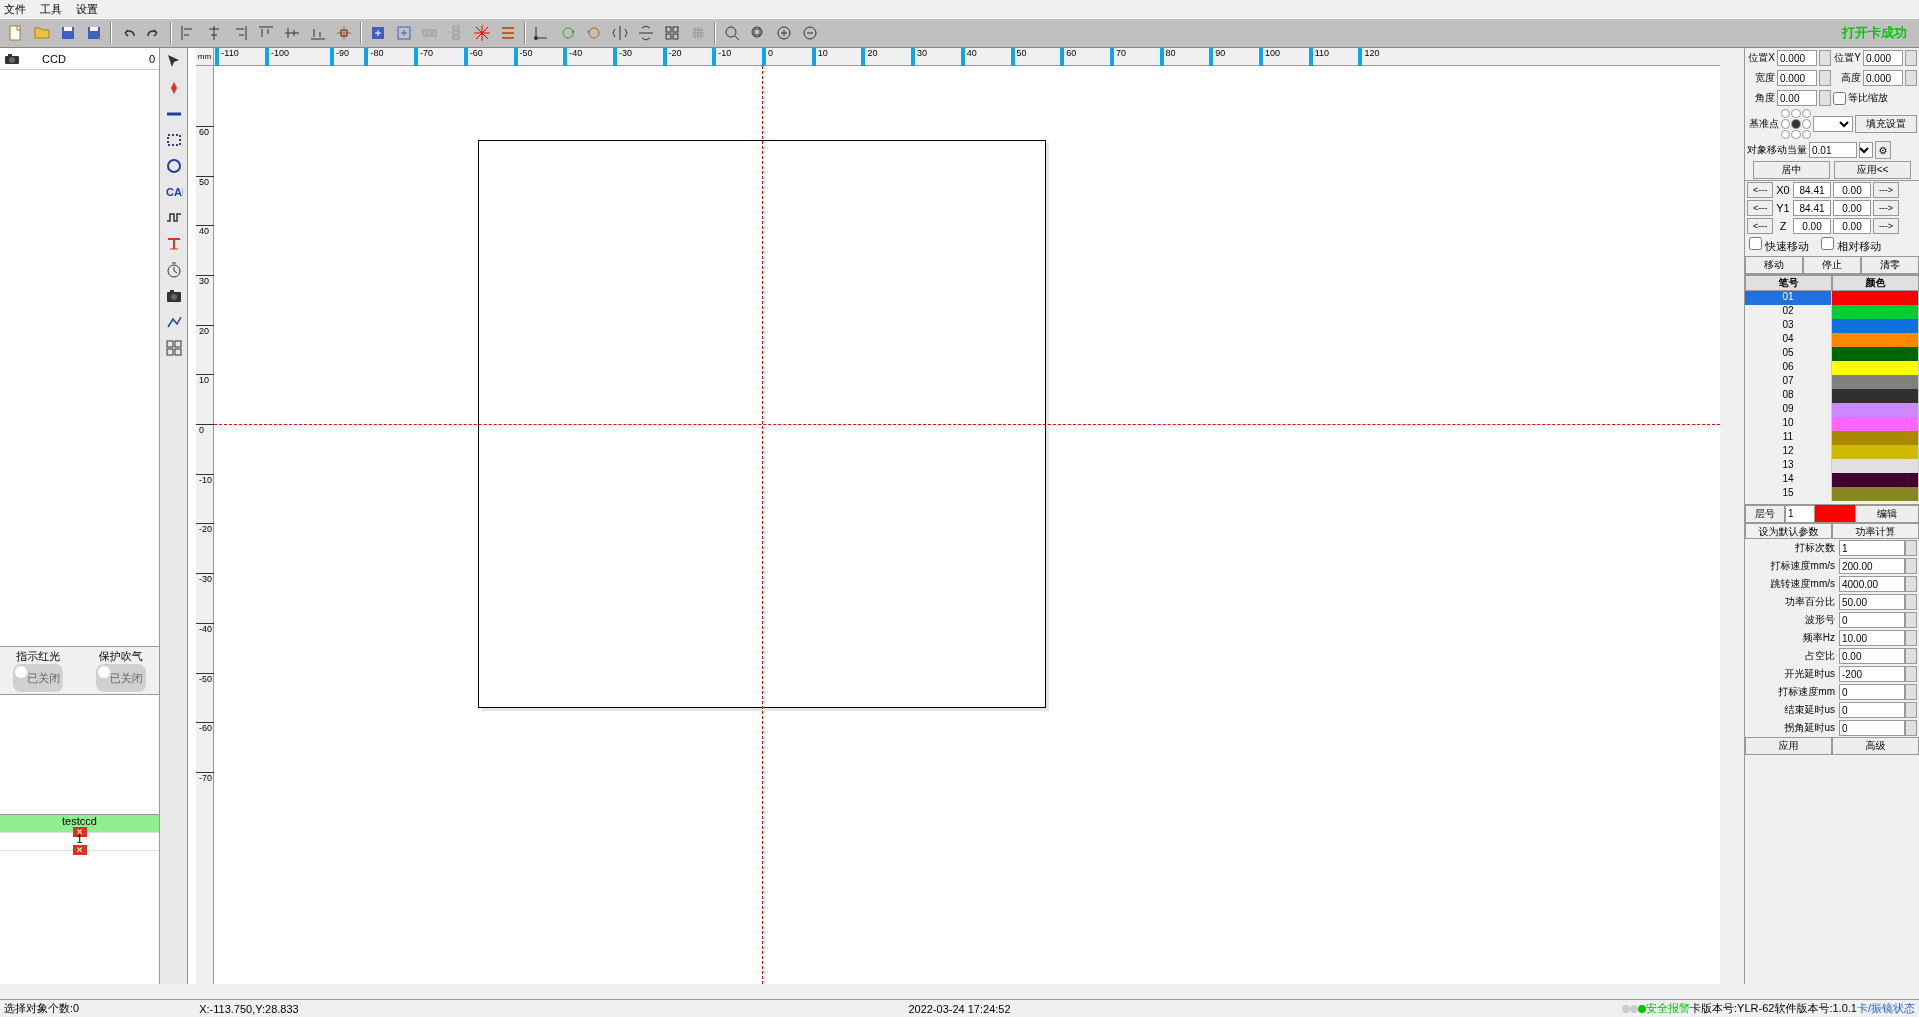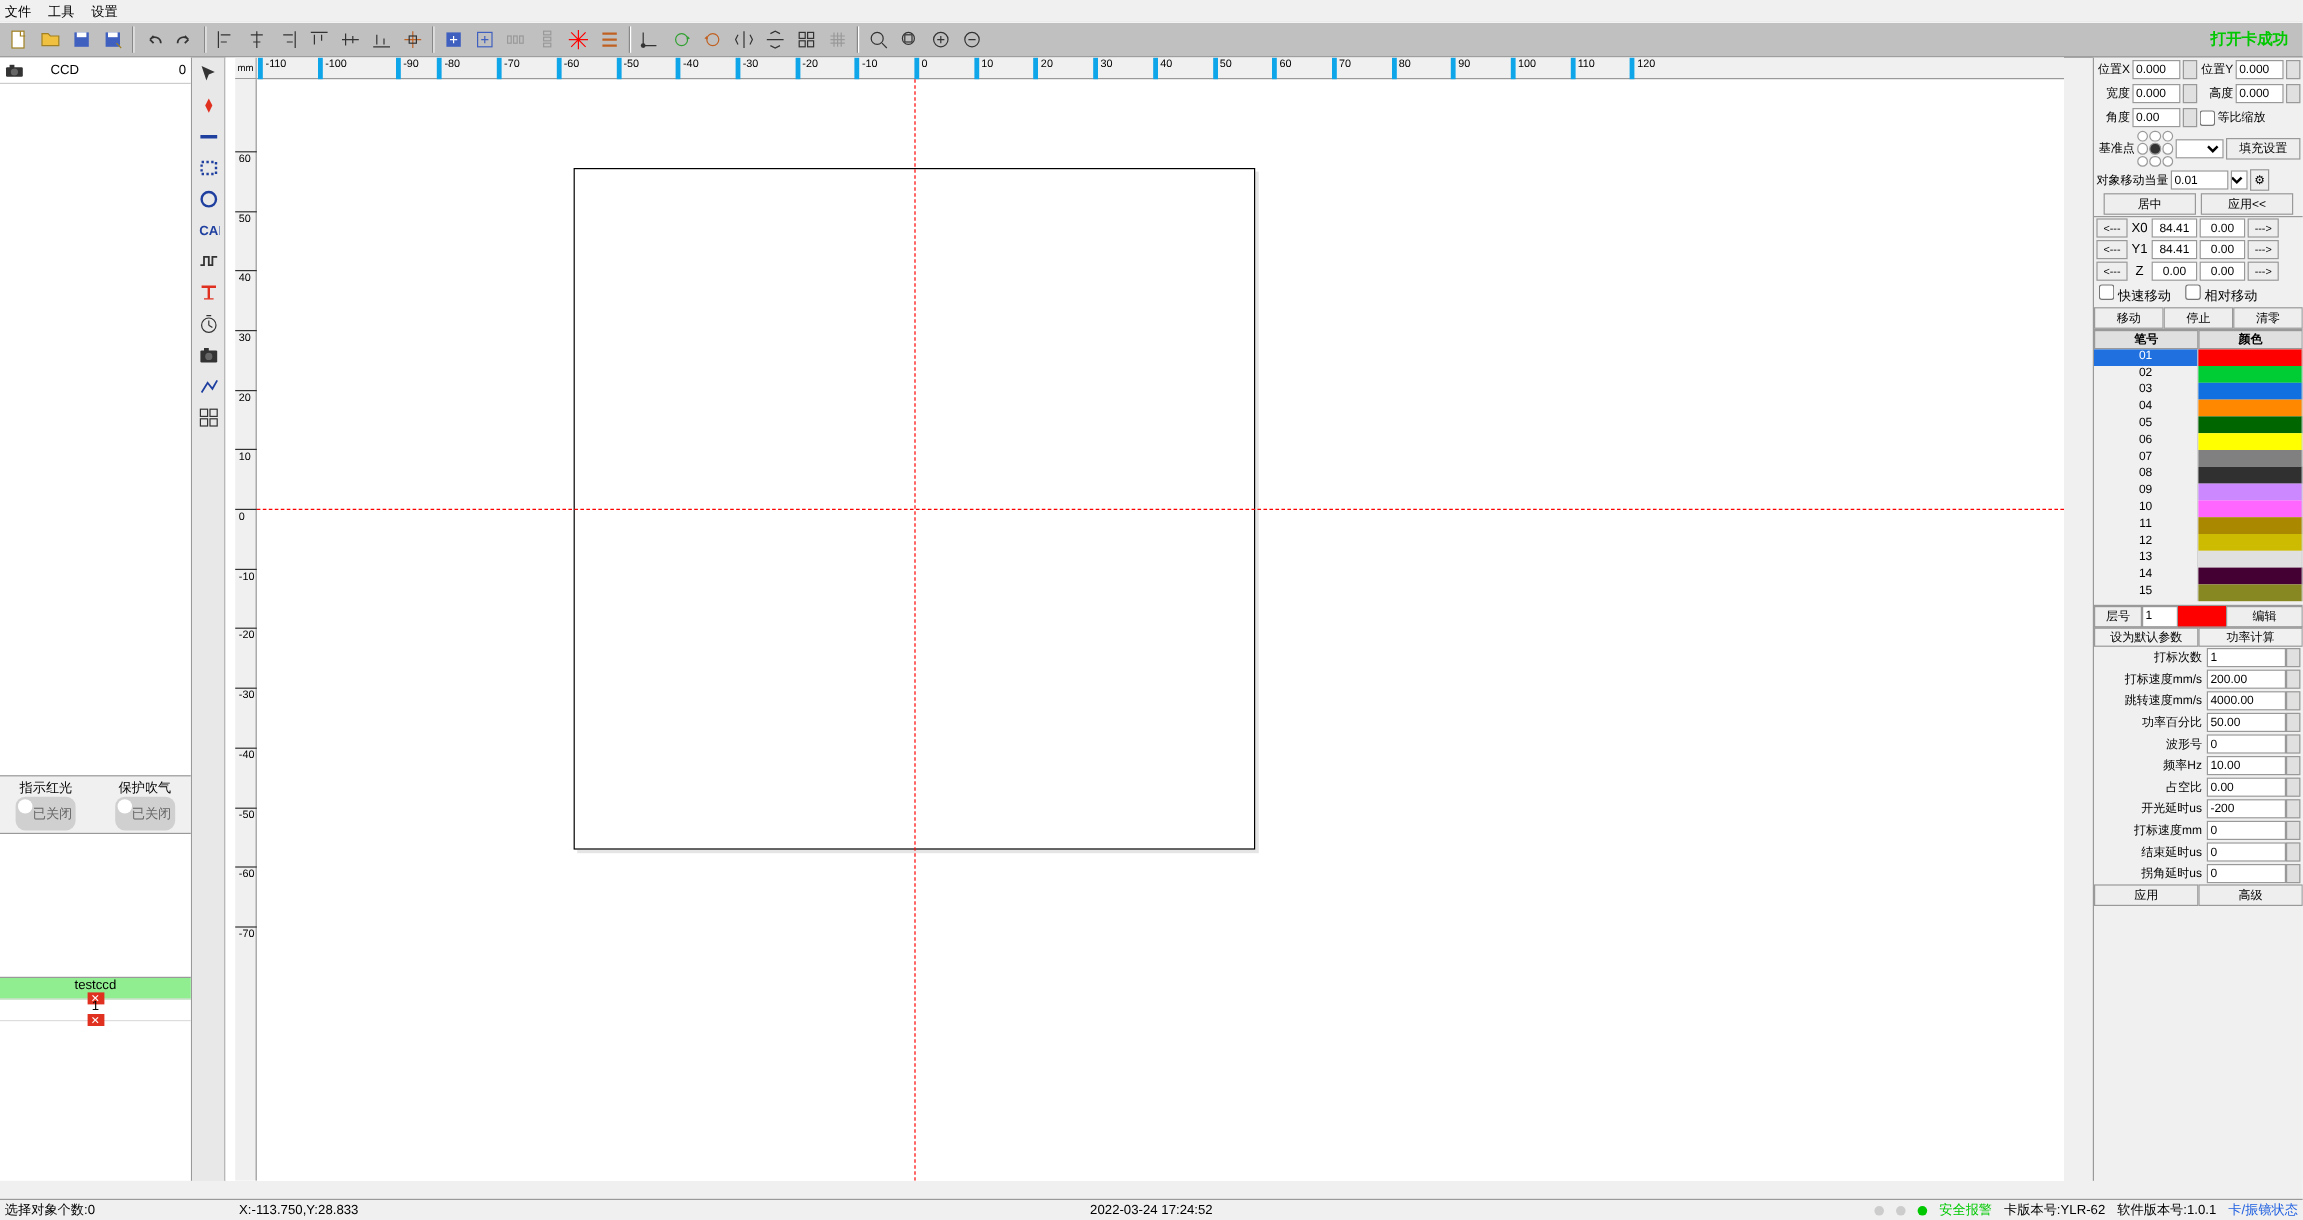--- a/index.html
+++ b/index.html
@@ -81,21 +81,21 @@
 .col-swatch { width: 40px; background: #ff0000; }
 
 .param-sect { border-top: 1px solid #999; }
 .param-tabs { display: flex; }
 .param-tabs div { flex: 1; text-align: center; height: 16px; border: 1px solid #999; font-size: 10px; line-height: 16px; }
 .param-row { display: flex; align-items: center; height: 18px; padding: 0 2px; }
 .param-row label { flex: 1; text-align: right; font-size: 10px; padding-right: 4px; }
 .param-row input { width: 66px; height: 16px; border: 1px solid #999; padding: 0 2px; font-size: 10px; }
 
 .statusbar { height: 18px; background: #f0f0f0; border-top: 1px solid #999; display: flex; align-items: center; padding: 0 4px; font-size: 11px; gap: 20px; position: absolute; bottom: 0; left: 0; right: 0; }
-.statusbar .right { margin-left: auto; display: flex; align-items: center; gap: 10px; }
+.statusbar .right { margin-left: auto; display: flex; align-items: center; }
 .dot { width: 8px; height: 8px; border-radius: 50%; }
 </style>
 </head>
 <body>
 
 <div class="menubar">
   <span>文件</span>
   <span>工具</span>
   <span>设置</span>
 </div>

